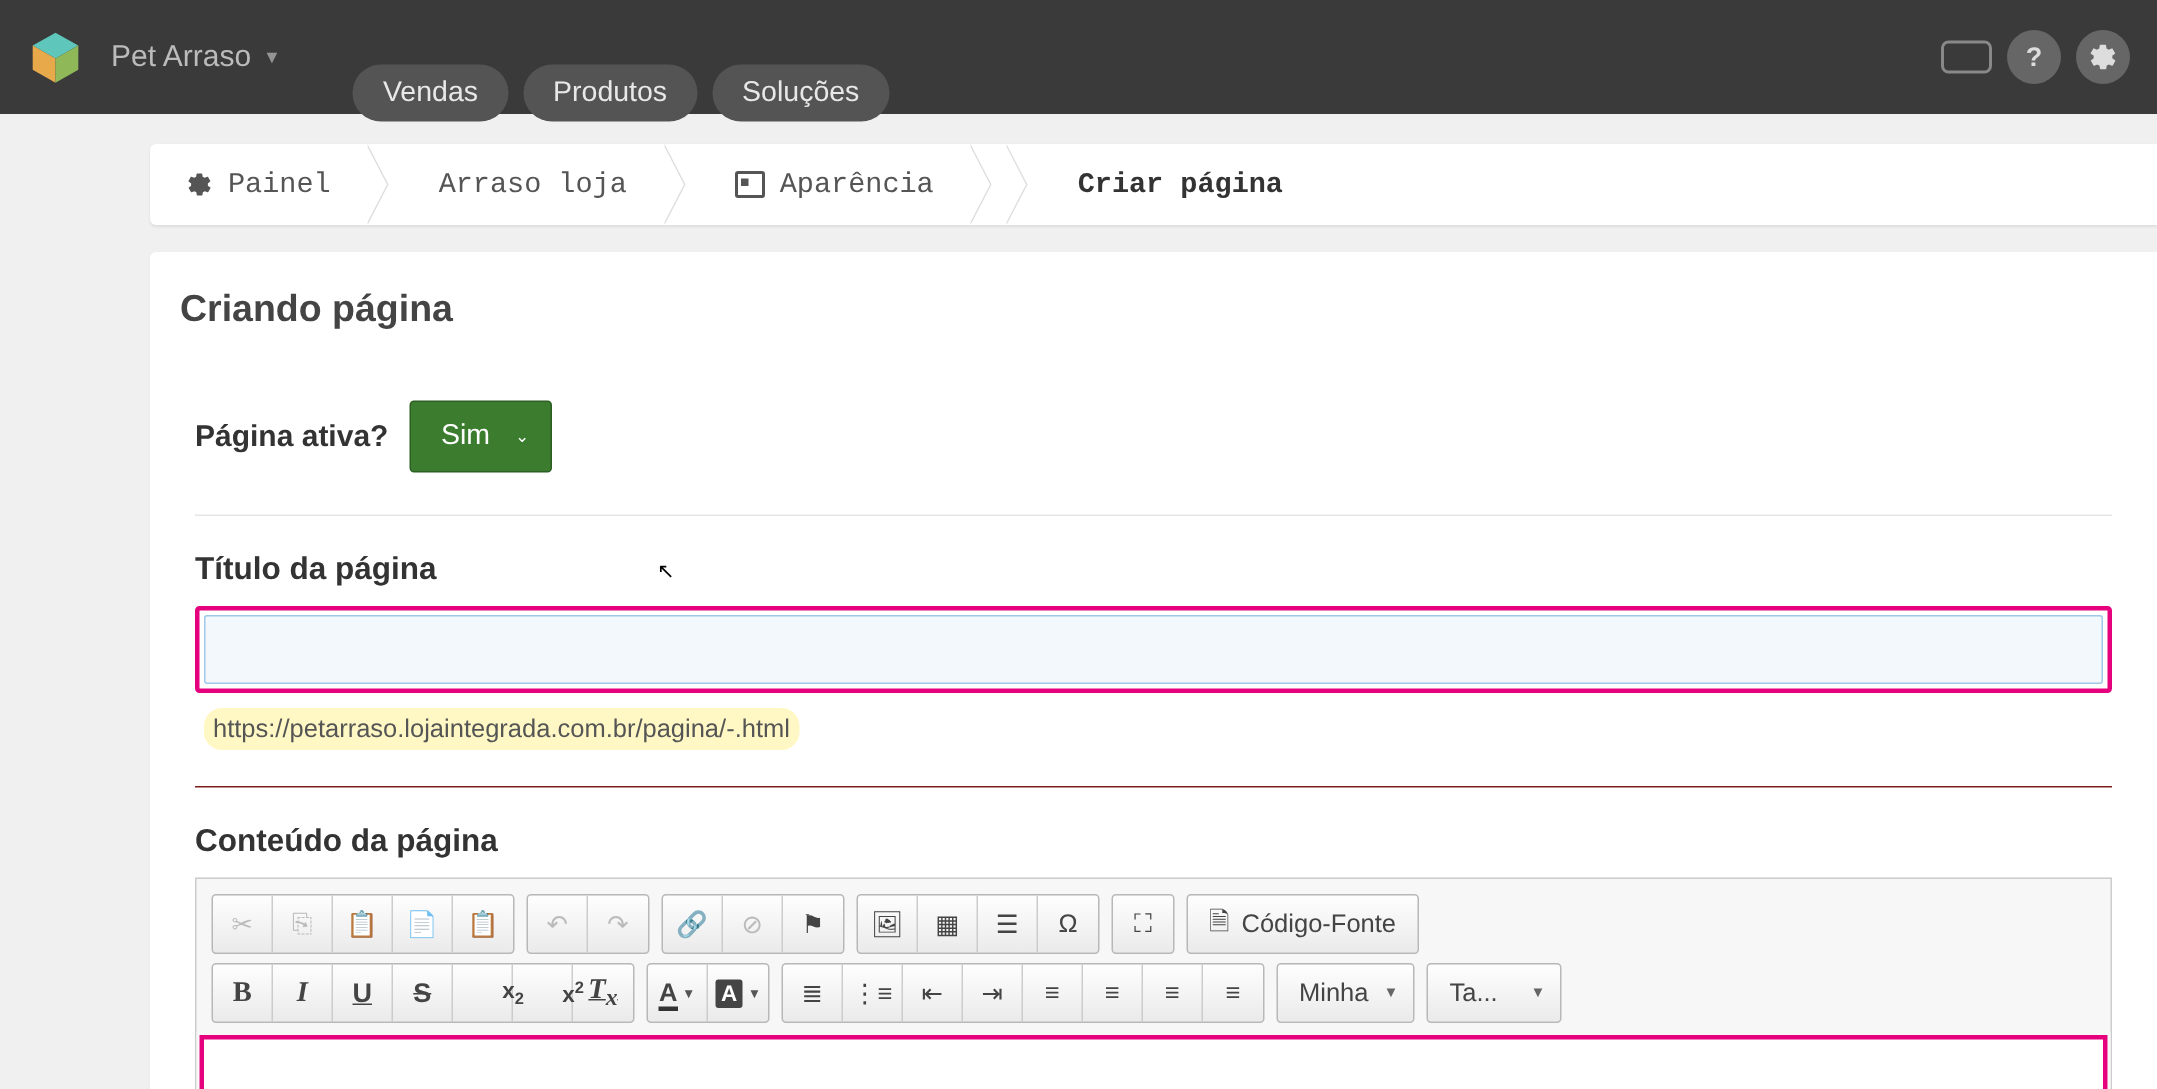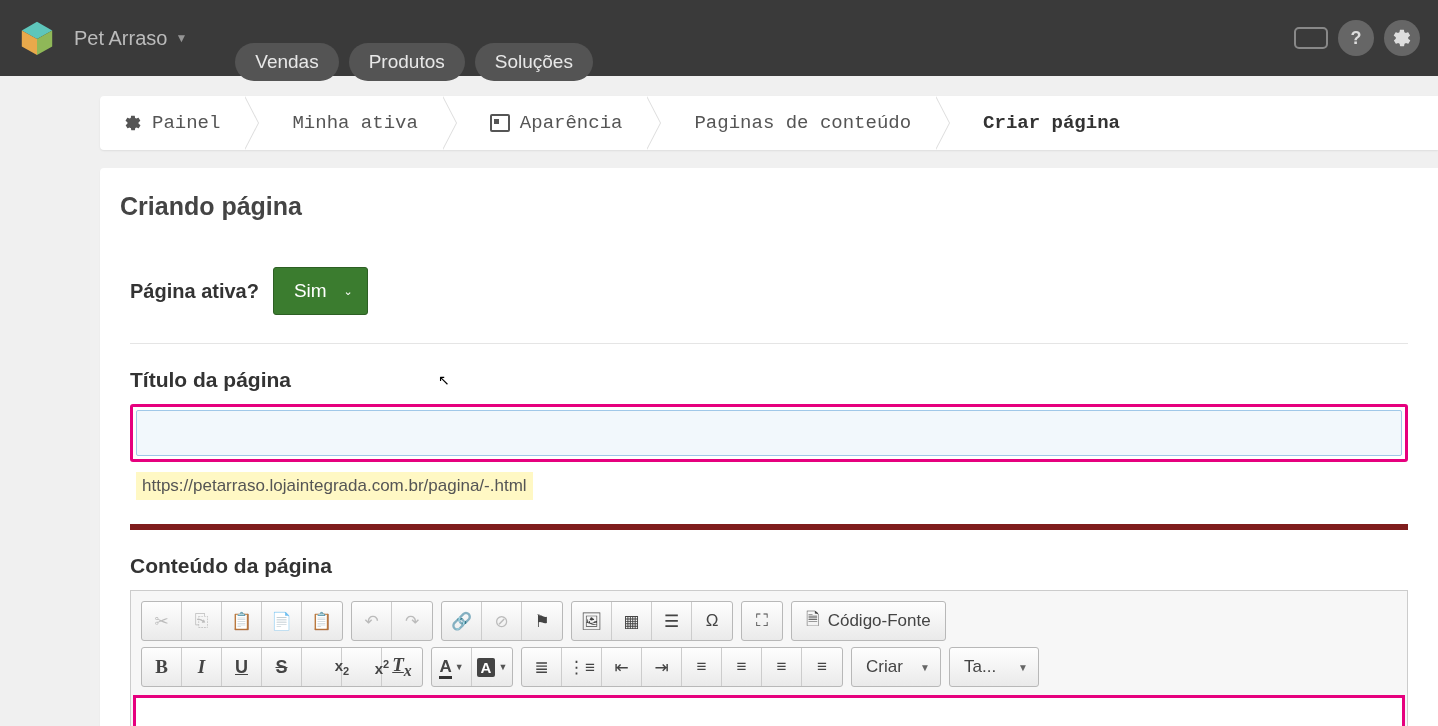--- a/index.html
+++ b/index.html
@@ -33,26 +33,26 @@
     .card { background: #fff; border-radius: 4px 0 0 0; box-shadow: 0 1px 2px rgba(0,0,0,0.05); }
     .card-header { padding: 24px 20px; border-bottom: 0; }
     .card-header h2 { font-size: 25px; font-weight: 700; color: #444; }
     .card-body { padding: 10px 30px 30px 30px; }
     
     .row-active { display: flex; align-items: center; gap: 14px; padding: 12px 0 28px 0; border-bottom: 1px solid #e5e5e5; }
     .row-active label { font-size: 20px; font-weight: 700; color: #333; }
     .select-yes { background: #3b7c2f; color: #fff; border: 1px solid #2d5f24; border-radius: 3px; padding: 12px 40px 12px 20px; font-size: 19px; position: relative; display: inline-flex; align-items: center; cursor: pointer; }
     .select-yes .yd { position: absolute; right: 14px; top: 50%; transform: translateY(-50%); font-size: 11px; }
     
-    .field-block { padding: 24px 0; border-bottom: 6px solid #7f1d1d; }
+    .field-block { padding: 24px 0; border-bottom: 1px solid #7f1d1d; }
     .field-block.no-border { border-bottom: none; padding-bottom: 10px; }
     .field-label { font-size: 21px; font-weight: 700; color: #333; margin-bottom: 12px; display: block; }
     .title-wrap { border: 3px solid #e6007e; border-radius: 3px; padding: 3px; }
     .title-input { width: 100%; height: 46px; border: 1px solid #a0c8e8; background: #f2f8fc; padding: 0 14px; font-size: 18px; outline: none; border-radius: 2px; }
-    .url-hint { background: #fff8c4; color: #555; font-size: 17px; padding: 4px 6px; display: inline-block; margin-top: 10px; margin-left: 6px; }
+    .url-hint { background: #fff8c4; color: #555; font-size: 17px; padding: 4px 6px; display: inline-block; margin-top: 10px; margin-left: 6px; border-radius: 12px; }
     
     
     .editor-box { border: 1px solid #ccc; background: #f7f7f7; }
     .toolbar { padding: 10px 10px 6px 10px; display: flex; flex-wrap: wrap; gap: 8px; }
     .tb-group { display: flex; border: 1px solid #b8b8b8; border-radius: 3px; background: linear-gradient(#fefefe, #eaeaea); }
     .tb-btn { width: 40px; height: 38px; display: flex; align-items: center; justify-content: center; border-right: 1px solid #ccc; cursor: pointer; color: #444; font-size: 17px; }
     .tb-btn:last-child { border-right: none; }
     .tb-btn.disabled { color: #bbb; cursor: default; }
     .tb-btn.text-btn { width: auto; padding: 0 14px; gap: 8px; font-size: 17px; }
     .tb-select { border: 1px solid #b8b8b8; border-radius: 3px; background: linear-gradient(#fefefe, #eaeaea); height: 40px; padding: 0 30px 0 14px; font-size: 17px; color: #444; display: flex; align-items: center; position: relative; cursor: pointer; min-width: 90px; }
@@ -113,31 +113,28 @@
 <div class="breadcrumb-wrap">
   <div class="breadcrumb">
     <div class="crumb">
       <svg width="18" height="18" viewBox="0 0 24 24">
           <path fill="#555" d="M12,8a4,4 0 1,0 0,8a4,4 0 1,0 0,-8M19.4,13c0-.3.1-.7.1-1s0-.7-.1-1l2.1-1.6c.2-.1.2-.4.1-.6l-2-3.5c-.1-.2-.4-.3-.6-.2l-2.5,1c-.5-.4-1.1-.7-1.7-.9l-.4-2.6c0-.2-.2-.4-.5-.4h-4c-.2,0-.4.2-.5.4l-.4,2.6c-.6.2-1.2.6-1.7.9l-2.5-1c-.2-.1-.5,0-.6.2l-2,3.5c-.1.2-.1.5.1.6L4.6,11c0,.3-.1.7-.1,1s0,.7.1,1l-2.1,1.6c-.2.1-.2.4-.1.6l2,3.5c.1.2.4.3.6.2l2.5-1c.5.4,1.1.7,1.7.9l.4,2.6c0,.2.2.4.5.4h4c.2,0,.4-.2.5-.4l.4-2.6c.6-.2,1.2-.6,1.7-.9l2.5,1c.2.1.5,0,.6-.2l2-3.5c.1-.2.1-.5-.1-.6L19.4,13z"></path>
         </svg>
       <span>Painel</span>
     </div>
     <div class="crumb-sep"></div>
     <div class="crumb">
-      <span>Minha ativa</span>
+      <span>Arraso loja</span>
     </div>
     <div class="crumb-sep"></div>
     <div class="crumb">
       <span class="cal-ic"></span>
       <span>Aparência</span>
     </div>
     <div class="crumb-sep"></div>
-    <div class="crumb">
-      <span>Paginas de conteúdo</span>
-    </div>
     <div class="crumb-sep"></div>
     <div class="crumb active">
       <span>Criar página</span>
     </div>
   </div>
 </div>
 
 <div class="container">
   <div class="card">
     <div class="card-header">
@@ -287,21 +284,21 @@
                   <span class="ic">≡</span>
                 </div>
               <div class="tb-btn">
                   <span class="ic">≡</span>
                 </div>
               <div class="tb-btn">
                   <span class="ic">≡</span>
                 </div>
             </div>
             <div class="tb-select">
-              <span>Criar</span>
+              <span>Minha</span>
               <span class="tri">▼</span>
             </div>
             <div class="tb-select">
               <span>Ta...</span>
               <span class="tri">▼</span>
             </div>
           </div>
           <div class="editor-area-wrap">
             <div class="editor-area" contenteditable="true" style=""></div>
           </div>

